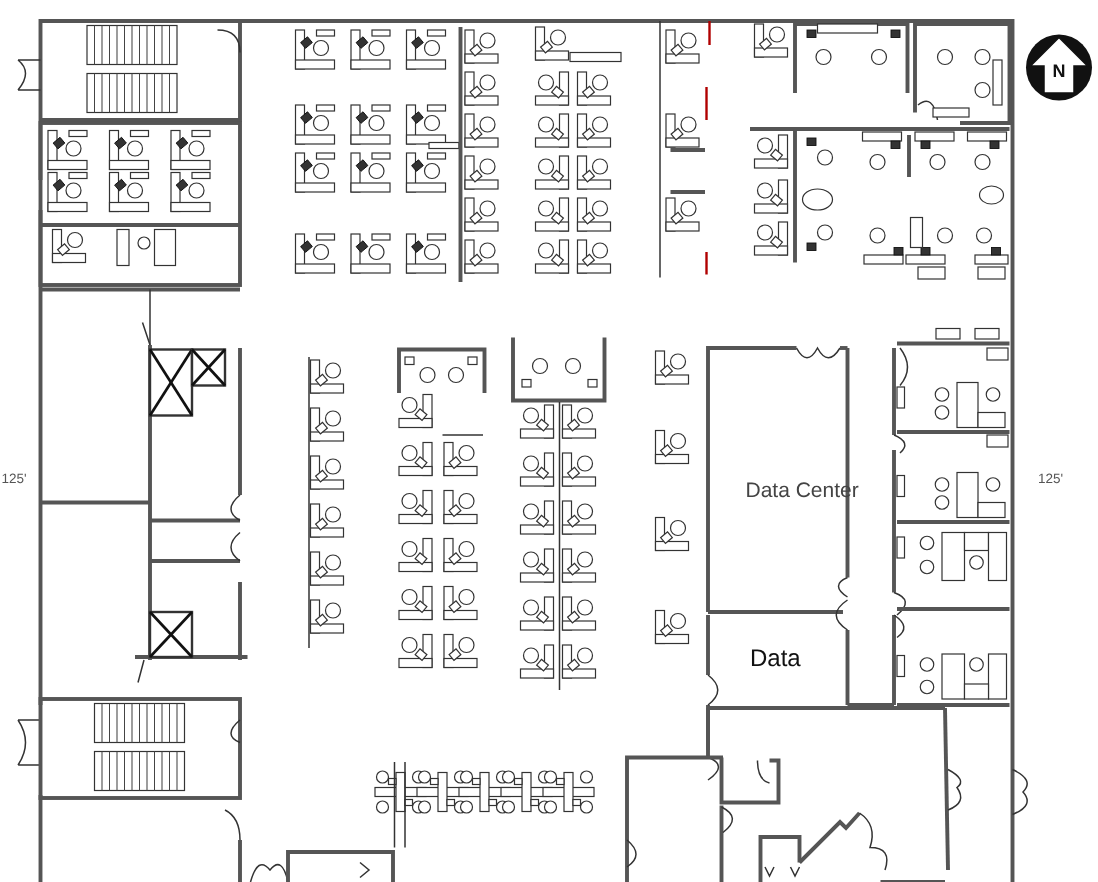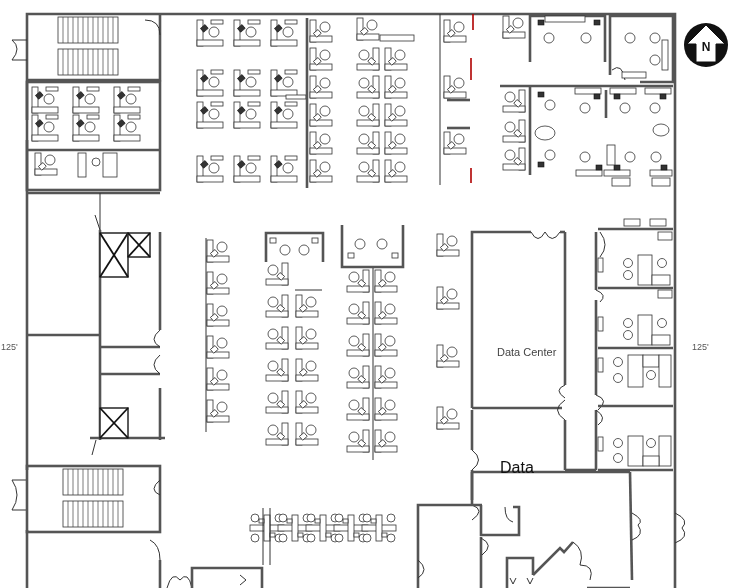--- a/index.html
+++ b/index.html
@@ -7,22 +7,22 @@
   #plan{position:absolute;left:0;top:0;width:732px;height:588px;}
   .wall{stroke:#555;stroke-width:2.6;fill:none;}
   .thin{stroke:#333;stroke-width:1;fill:none;}
   .hair{stroke:#444;stroke-width:0.7;fill:none;}
   .desk{fill:#fff;stroke:#333;stroke-width:0.8;}
   .chair{fill:#fff;stroke:#333;stroke-width:0.8;}
   .chair-dk{fill:#333;stroke:#111;stroke-width:0.6;}
   .redline{stroke:#b00000;stroke-width:1.6;}
   .xbox{fill:#fff;stroke:#333;stroke-width:1.6;}
   .xline{stroke:#111;stroke-width:1.8;}
-  .label{position:absolute;color:#333;white-space:nowrap;margin-top:28px;}
-  .label.small{font-size:11px;color:#444;}
+  .label{position:absolute;color:#333;white-space:nowrap;}
+  .label.small{font-size:14px;color:#444;}
   .label.conf{font-size:16px;color:#111;}
   .label.dim{font-size:9px;color:#555;}
   .north{position:absolute;left:683px;top:22px;width:46px;height:46px;}
 </style>
 </head>
 <body>
 
 <svg id="plan" viewBox="0 0 732 588" xmlns="http://www.w3.org/2000/svg">
   <defs>
 

